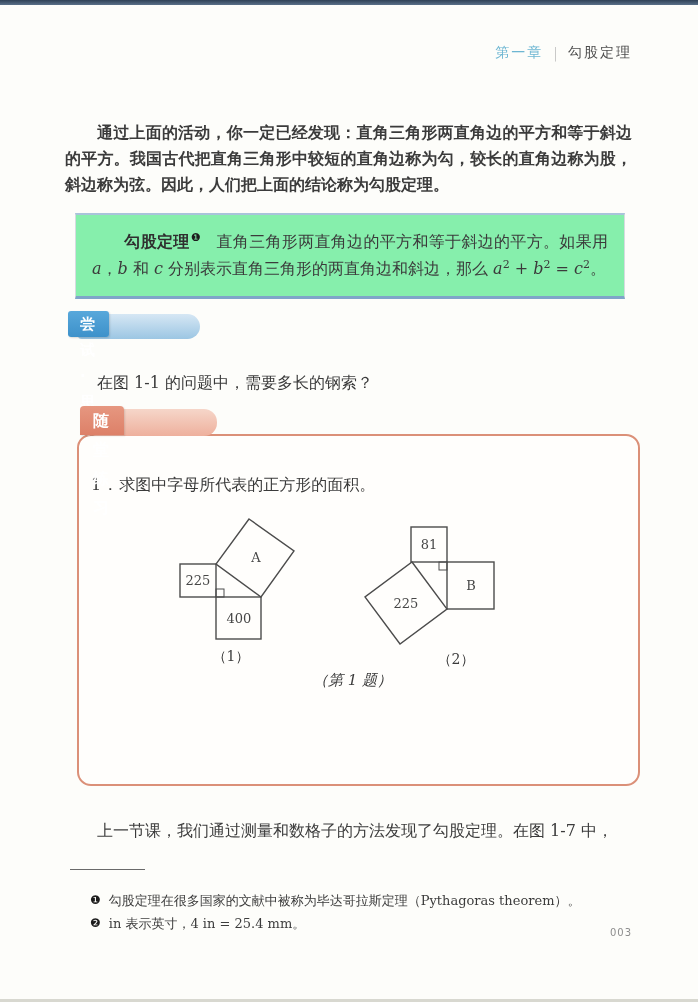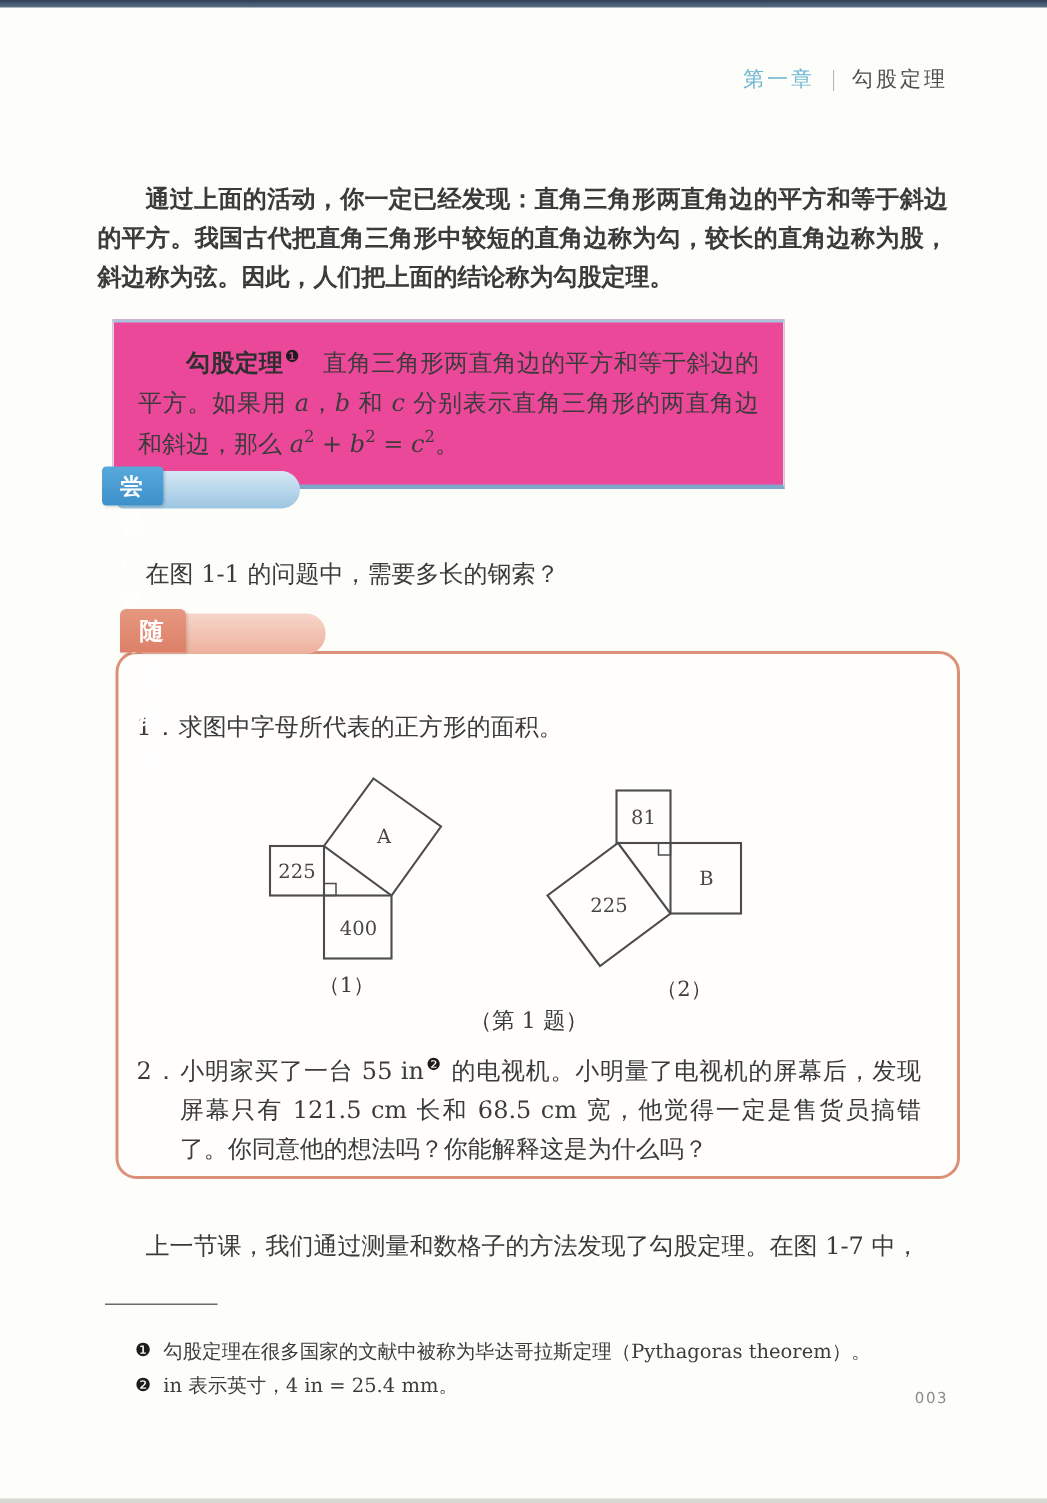--- a/index.html
+++ b/index.html
@@ -28,22 +28,22 @@
   .header .title{color:#4d4d4d;letter-spacing:2px;}
 
   
   .para{position:absolute;left:65px;width:567px;
     font-size:16px;line-height:26px;text-align:justify;color:#3b3b3b;}
   .para.indent{text-indent:2em;}
   #intro-para{top:104px;font-weight:bold;}
   #closing-para{top:802px;}
 
   
-  .theorem-box{position:absolute;left:75px;top:213px;width:448px;box-sizing:border-box;
-    background:#ec4899;
+  .theorem-box{position:absolute;left:75px;top:213px;width:550px;box-sizing:border-box;
+    background:#86efac;
     border-top:2px solid #a9c4da;border-left:1px solid #d6dbe0;border-right:1px solid #d6dbe0;
     border-bottom:3px solid #7fa5c9;
     padding:13px 16px 14px;font-size:16px;line-height:27px;text-align:justify;}
   .theorem-box .lead-indent{display:inline-block;width:2em;}
   .theorem-term{font-family:"DejaVu Sans","Liberation Sans",sans-serif;font-weight:bold;color:#2f2f2f;}
   .fn-marker{font-family:"DejaVu Sans","Liberation Sans",sans-serif;
     font-size:11px;vertical-align:super;line-height:0;color:#1c1c1c;padding:0 1px;}
   .gap{display:inline-block;width:0.9em;}
   .var{font-style:italic;font-family:"DejaVu Serif","Liberation Serif",serif;}
   sup.exp{font-size:11px;line-height:0;}
@@ -69,21 +69,21 @@
     font-size:16px;line-height:29px;letter-spacing:2px;padding:0 13px;border-radius:4px 4px 0 0;
     box-shadow:1px 1px 2px rgba(0,0,0,0.12);}
   .practice-box{position:absolute;left:77px;top:434px;width:563px;height:352px;box-sizing:border-box;
     border:2px solid #db9078;border-radius:14px;background:#fffefc;z-index:2;
     padding:20px 24px 0 12px;}
   .exercise{font-size:16px;line-height:26px;text-align:justify;
     padding-left:1.8em;text-indent:-1.8em;color:#3b3b3b;}
   .exercise .num{letter-spacing:1px;}
   .figures-row{display:flex;margin-top:6px;padding-left:78px;gap:15px;}
   .fig svg{display:block;}
-  .fig-caption-main{ text-align:center;font-size:15px;margin-top:2px;color:#3b3b3b;}
+  .fig-caption-main{ text-align:center;font-size:15px;margin-top:2px;color:#3b3b3b;font-style:italic;}
   #exercise-2{margin-top:11px;}
   .svg-label{font-family:"DejaVu Serif","Liberation Serif",serif;font-size:13px;fill:#474747;}
   .svg-cap{font-family:"DejaVu Serif","Liberation Serif",serif;font-size:14px;fill:#3b3b3b;}
   .shape{fill:none;stroke:#4c4c4c;stroke-width:1.4;}
   .ra{fill:none;stroke:#4c4c4c;stroke-width:1;}
 
   
   .footnote-rule{position:absolute;left:70px;top:869px;width:75px;height:1px;background:#6a6a6a;}
   .footnote{position:absolute;left:90px;width:540px;font-size:13px;line-height:23px;color:#3c3c3c;}
   #footnote-1{top:876px;}
@@ -150,21 +150,20 @@
           <text class="svg-label" x="70" y="35" text-anchor="middle">81</text>
           <text class="svg-label" x="112" y="76" text-anchor="middle">B</text>
           <text class="svg-label" x="47" y="94" text-anchor="middle">225</text>
           <text class="svg-cap" x="97" y="150" text-anchor="middle">（2）</text>
         </svg>
       </div>
     </div>
 
     <div class="fig-caption-main">（第 1 题）</div>
 
-    <p class="exercise" id="exercise-2"><span class="num">2．</span><span>小明家买了一台 55 in</span><span class="fn-marker">❷</span><span> 的电视机。小明量了电视机的屏幕后，发现屏幕只有 121.5 cm 长和 68.5 cm 宽，他觉得一定是售货员搞错了。你同意他的想法吗？你能解释这是为什么吗？</span></p>
   </div>
 
   <p class="para indent" id="closing-para">上一节课，我们通过测量和数格子的方法发现了勾股定理。在图 1-7 中，</p>
 
   <div class="footnote-rule"></div>
   <p class="footnote" id="footnote-1"><span class="fn-bullet">❶</span><span>勾股定理在很多国家的文献中被称为毕达哥拉斯定理（Pythagoras theorem）。</span></p>
   <p class="footnote" id="footnote-2"><span class="fn-bullet">❷</span><span>in 表示英寸，4 in = 25.4 mm。</span></p>
 
   <div class="page-number">003</div>
 

